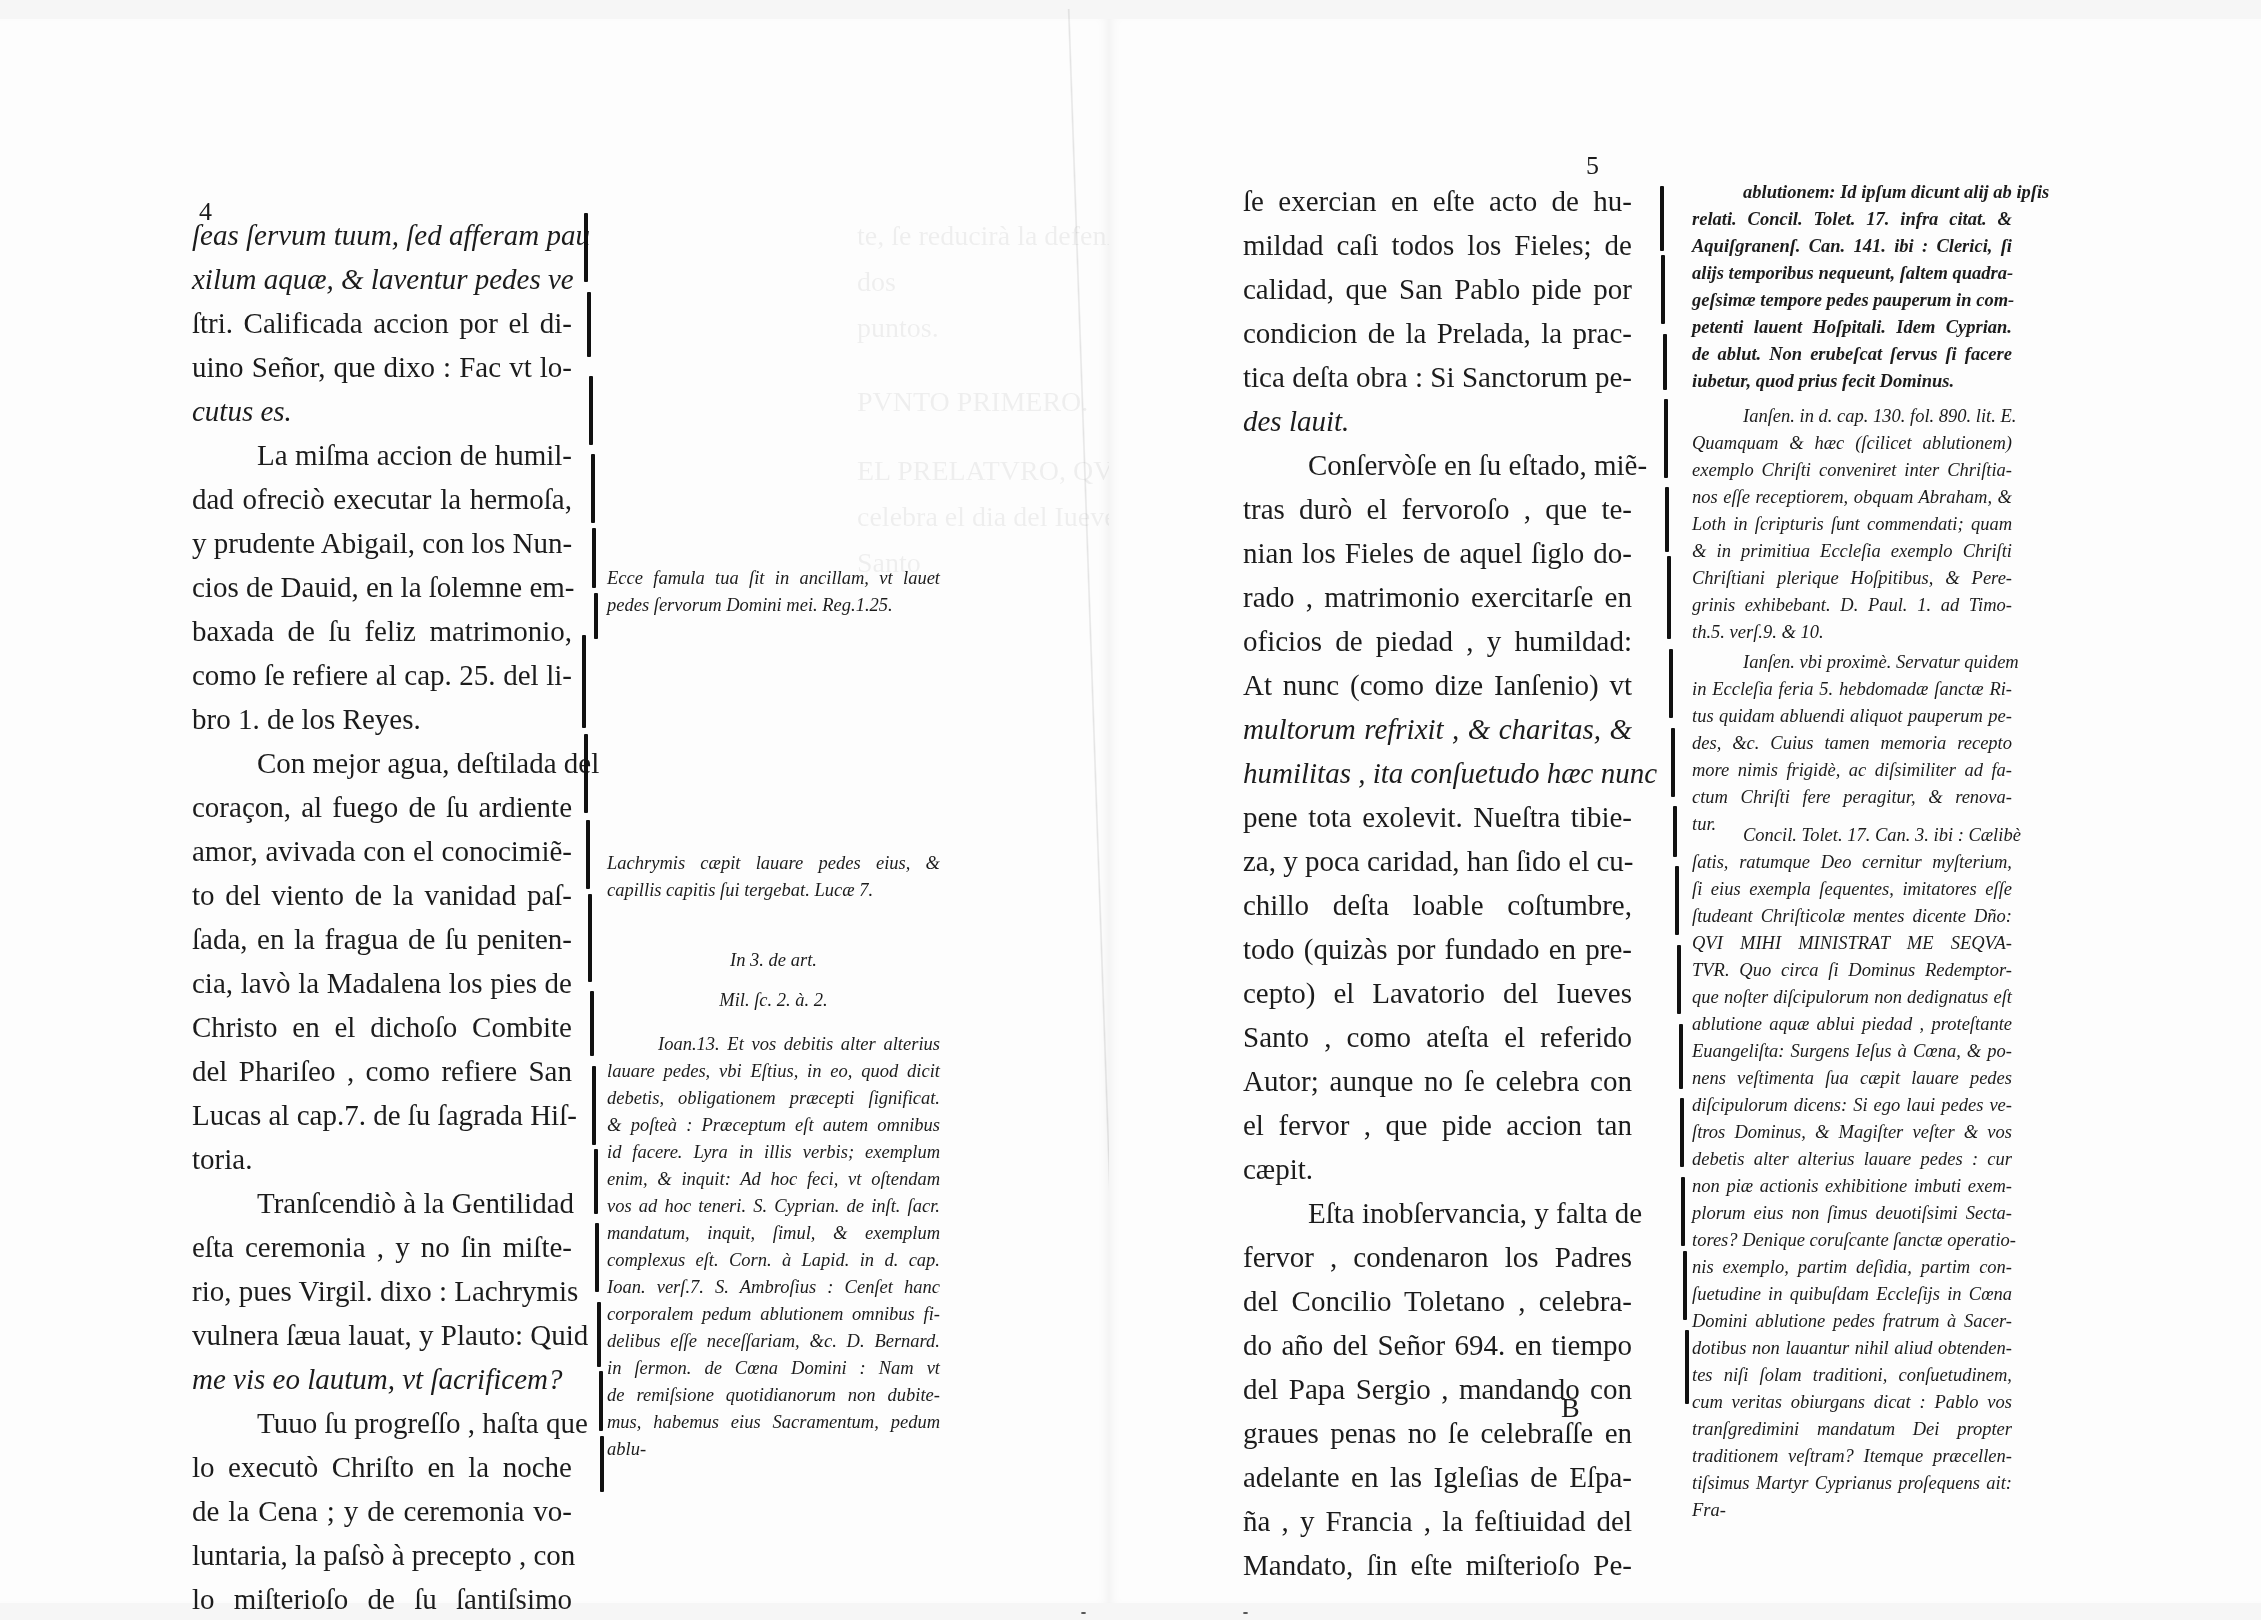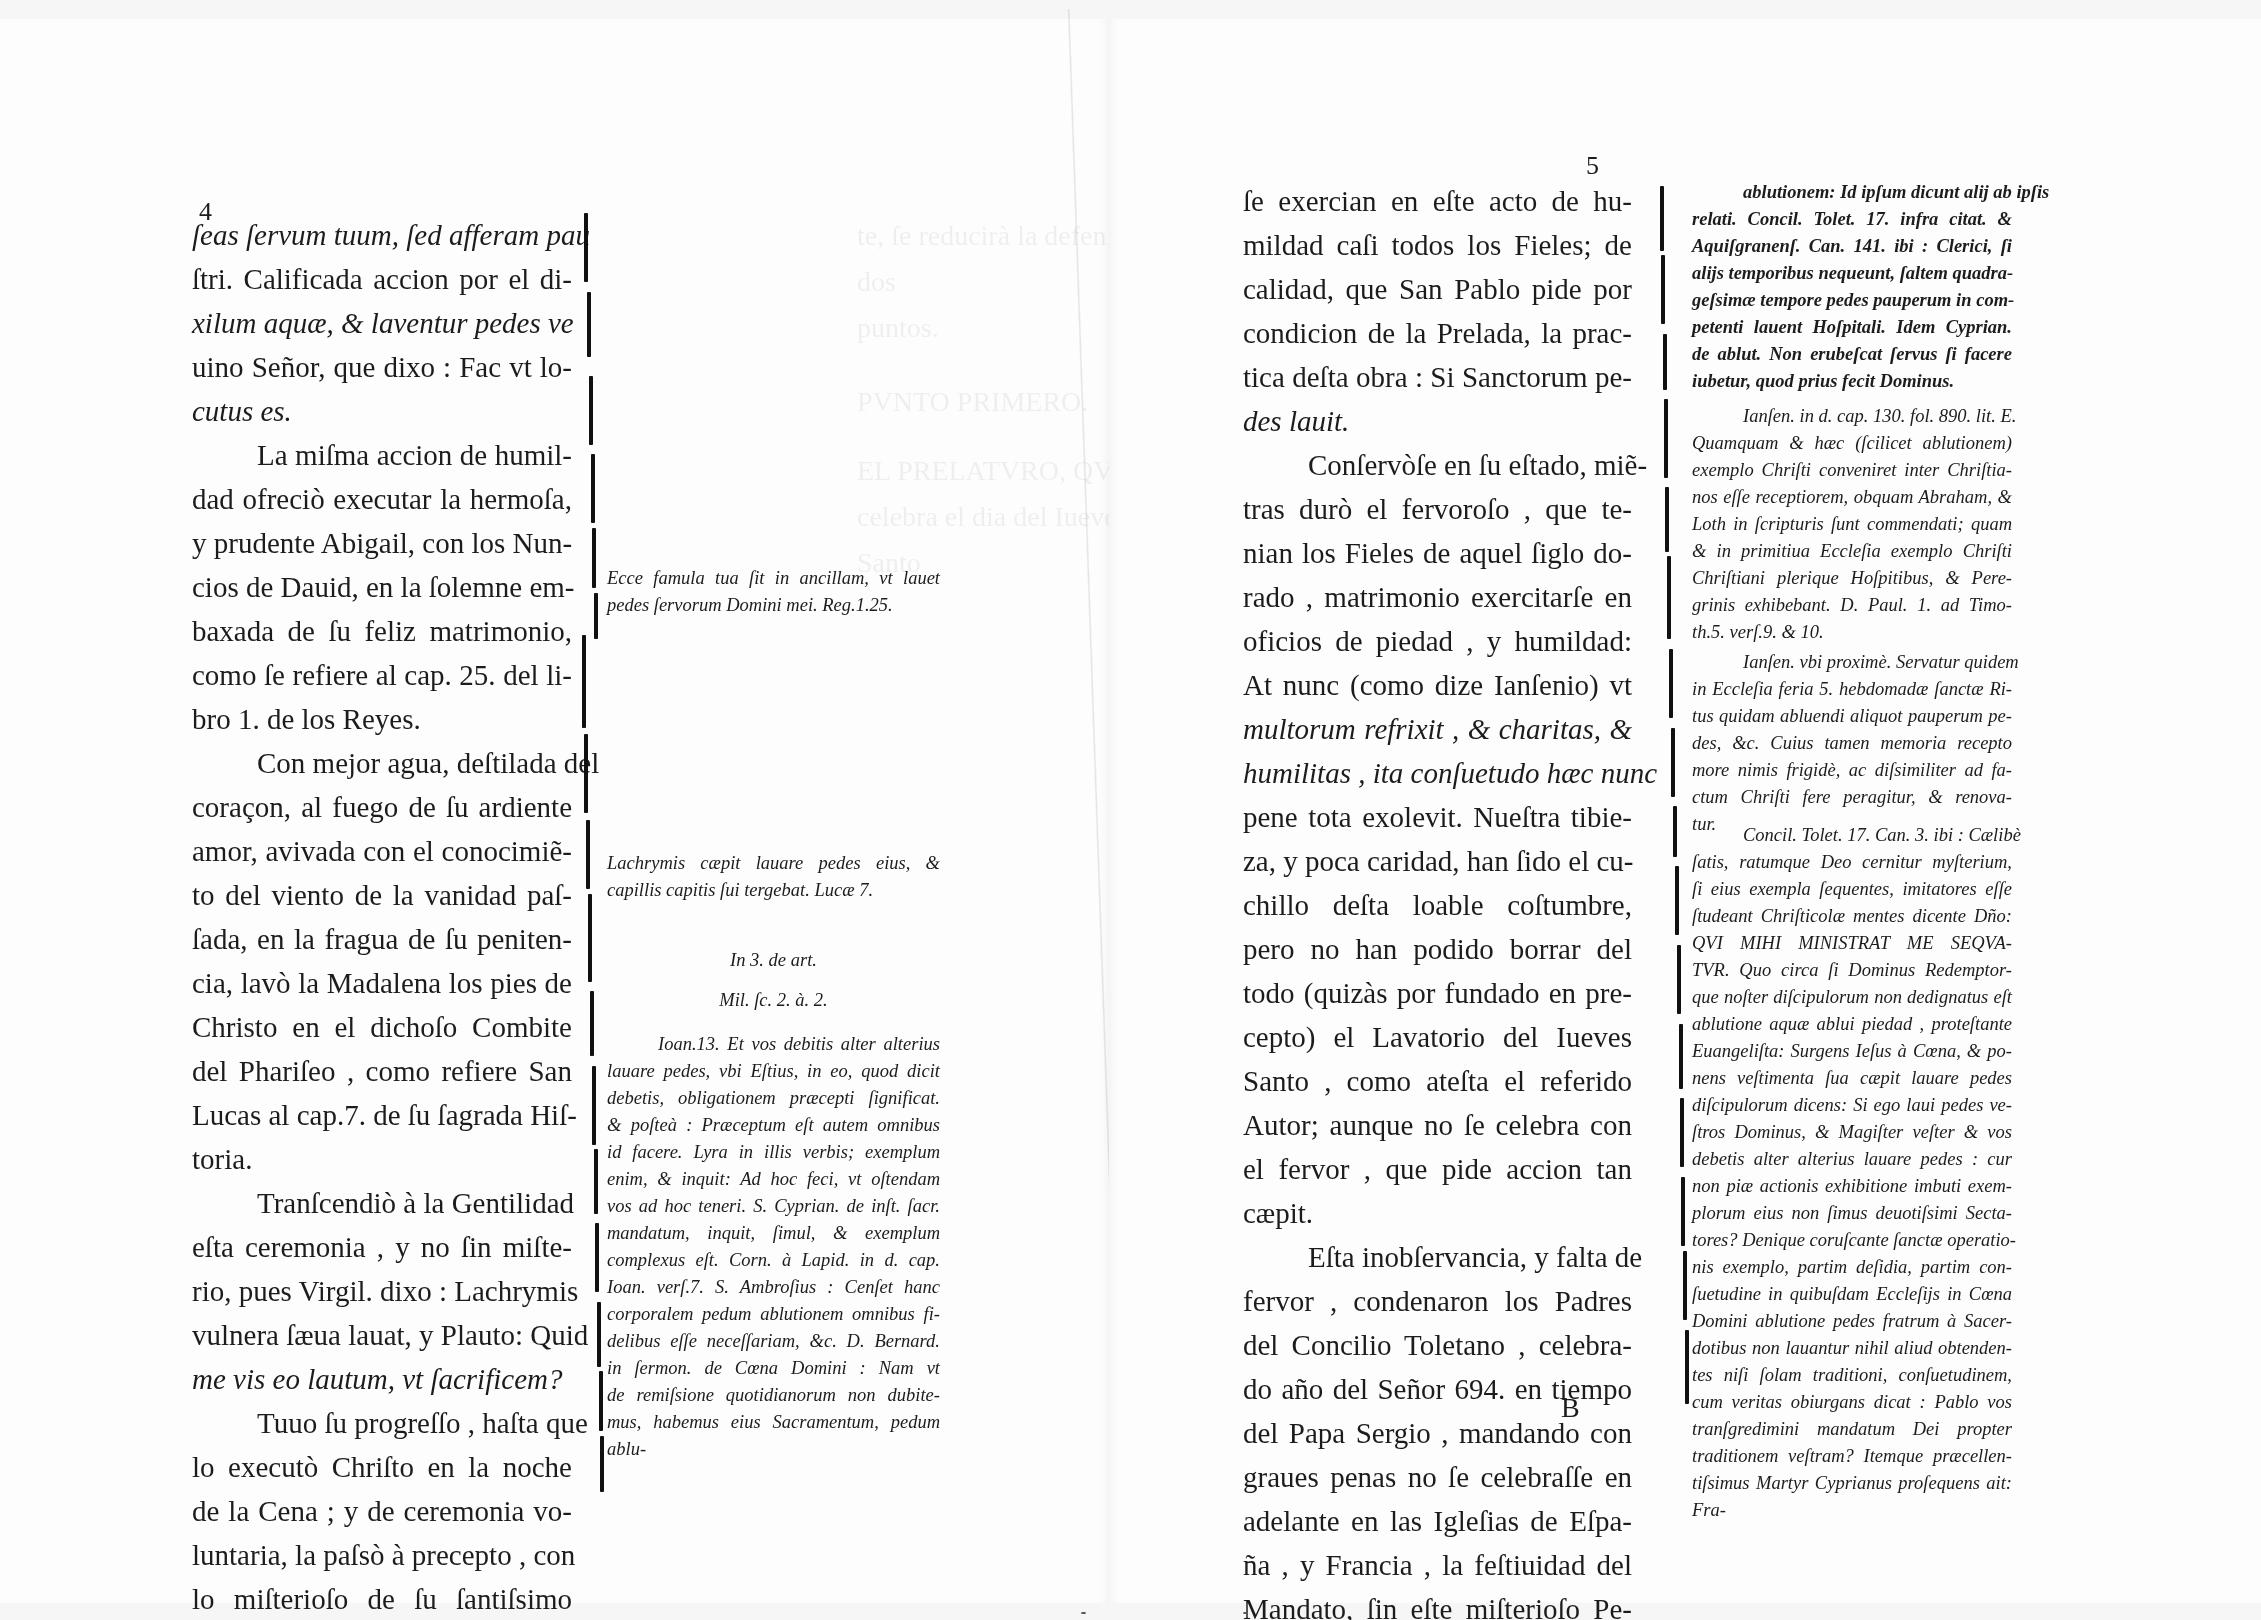--- a/index.html
+++ b/index.html
@@ -43,22 +43,22 @@
     <div>puntos.</div>
     <div style="margin-top:28px;">PVNTO PRIMERO.</div>
     <div style="margin-top:23px;">EL PRELATVRO, QVE SE</div>
     <div>celebra el dia del Iueves Santo</div>
   </div>
 
   <div class="page-number" style="left:199px; top:178px;">4</div>
 
   <div class="main-col" id="left-main" style="left:192px; top:194px; width:380px;">
       <span class="line it">ſeas ſervum tuum, ſed afferam pau</span>
+      <span class="line it">xilum aquæ, &amp; laventur pedes ve</span>
       <span class="line">ſtri. Calificada accion por el di-</span>
-      <span class="line it">xilum aquæ, &amp; laventur pedes ve</span>
       <span class="line">uino Señor, que dixo : Fac vt lo-</span>
       <span class="line last it">cutus es.</span>
       <span class="line indent">La miſma accion de humil-</span>
       <span class="line">dad ofreciò executar la hermoſa,</span>
       <span class="line">y prudente Abigail, con los Nun-</span>
       <span class="line">cios de Dauid, en la ſolemne em-</span>
       <span class="line">baxada de ſu feliz matrimonio,</span>
       <span class="line">como ſe refiere al cap. 25. del li-</span>
       <span class="line last">bro 1. de los Reyes.</span>
       <span class="line indent">Con mejor agua, deſtilada del</span>
@@ -155,21 +155,20 @@
       <span class="line">tras durò el fervoroſo , que te-</span>
       <span class="line">nian los Fieles de aquel ſiglo do-</span>
       <span class="line">rado , matrimonio exercitarſe en</span>
       <span class="line">oficios de piedad , y humildad:</span>
       <span class="line">At nunc (como dize Ianſenio) vt</span>
       <span class="line it">multorum refrixit , &amp; charitas, &amp;</span>
       <span class="line it">humilitas , ita conſuetudo hæc nunc</span>
       <span class="line">pene tota exolevit. Nueſtra tibie-</span>
       <span class="line">za, y poca caridad, han ſido el cu-</span>
       <span class="line">chillo deſta loable coſtumbre,</span>
-      <span class="line">pero no han podido borrar del</span>
       <span class="line">todo (quizàs por fundado en pre-</span>
       <span class="line">cepto) el Lavatorio del Iueves</span>
       <span class="line">Santo , como ateſta el referido</span>
       <span class="line">Autor; aunque no ſe celebra con</span>
       <span class="line">el fervor , que pide accion tan</span>
       <span class="line last">cæpit.</span>
       <span class="line indent">Eſta inobſervancia, y falta de</span>
       <span class="line">fervor , condenaron los Padres</span>
       <span class="line">del Concilio Toletano , celebra-</span>
       <span class="line">do año del Señor 694. en tiempo</span>

